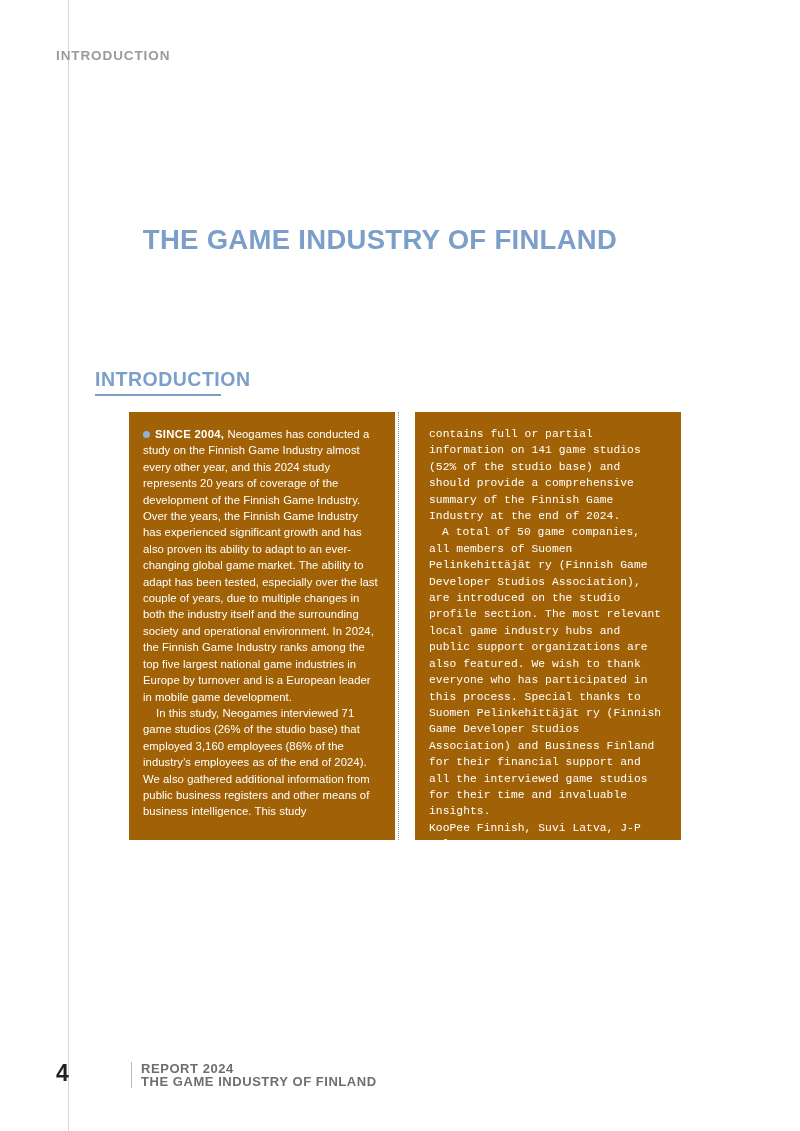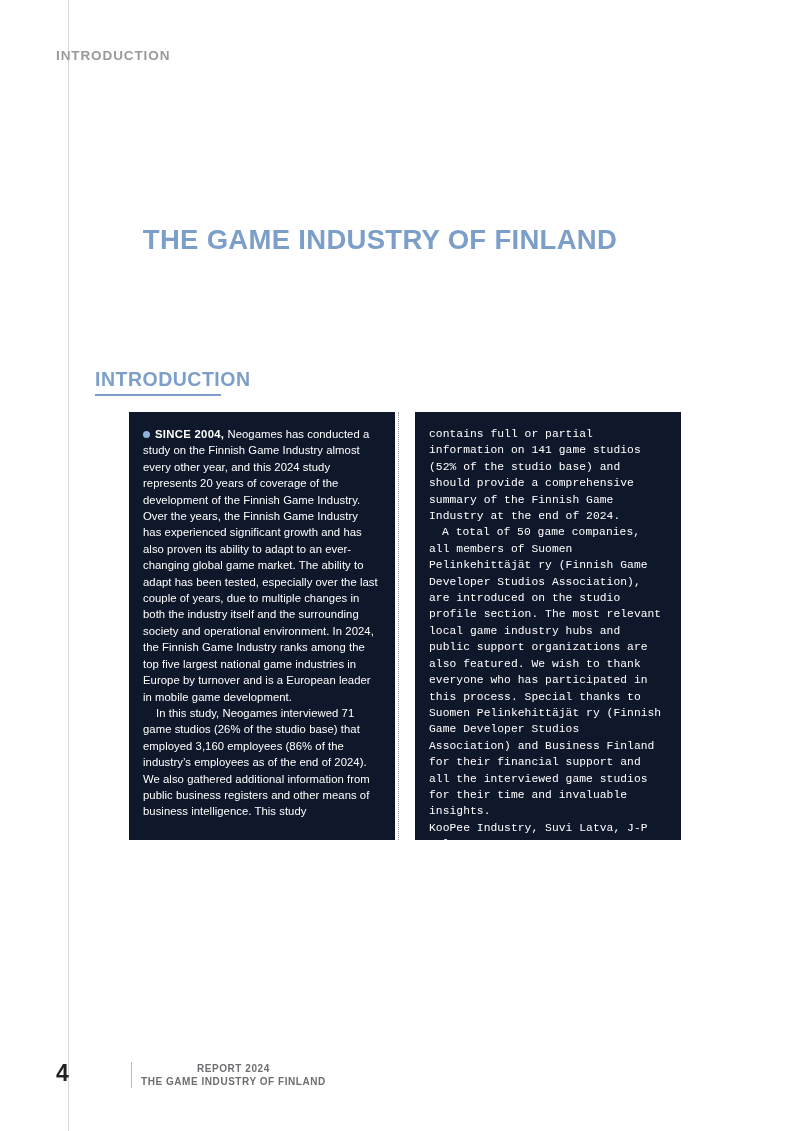--- a/index.html
+++ b/index.html
@@ -86,21 +86,21 @@
   .columns {
     position: absolute;
     left: 129px;
     top: 412px;
     width: 552px;
     display: flex;
     gap: 20px;
   }
   .col {
     width: 266px;
-    background: #0f172a;
+    background: #a16207;
     color: #ffffff;
     box-sizing: border-box;
     padding: 14px 16px 29px 14px;
     font-size: 11.3px;
     line-height: 16.4px;
     letter-spacing: 0.05px;
   }
   .col.left { height: 428px; }
   .col.right { height: 428px; font-family: Liberation Mono, monospace; }
 
@@ -156,27 +156,26 @@
     top: 1062px;
     width: 1px;
     height: 26px;
     background: #b9b9b9;
   }
   .footer-text {
     position: absolute;
     left: 141px;
     top: 1063px;
     font-family: "Liberation Sans Narrow", "Liberation Sans", sans-serif;
-    font-size: 10px;
+    font-size: 13px;
     font-weight: bold;
     letter-spacing: 0.55px;
     line-height: 12.5px;
     color: #6d6e71;
     text-transform: uppercase;
-    text-align: center;
   }
 </style>
 </head>
 <body>
 
 <div class="page">
 
   <div class="left-rule"></div>
 
   <div class="running-header">INTRODUCTION</div>
@@ -191,21 +190,21 @@
   <div class="columns">
 
     <div class="col left">
       <p><span class="bullet"></span><span class="lead">SINCE 2004,</span><span> Neogames has conducted a study on the Finnish Game Industry almost every other year, and this 2024 study represents 20 years of coverage of the development of the Finnish Game Industry. Over the years, the Finnish Game Industry has experienced significant growth and has also proven its ability to adapt to an ever-changing global game market. The ability to adapt has been tested, especially over the last couple of years, due to multiple changes in both the industry itself and the surrounding society and operational environment. In 2024, the Finnish Game Industry ranks among the top five largest national game industries in Europe by turnover and is a European leader in mobile game development.</span></p>
       <p class="indent">In this study, Neogames interviewed 71 game studios (26% of the studio base) that employed 3,160 employees (86% of the industry’s employees as of the end of 2024). We also gathered additional information from public business registers and other means of business intelligence. This study</p>
     </div>
 
     <div class="col right">
       <p>contains full or partial information on 141 game studios (52% of the studio base) and should provide a comprehensive summary of the Finnish Game Industry at the end of 2024.</p>
       <p class="indent">A total of 50 game companies, all members of Suomen Pelinkehittäjät ry (Finnish Game Developer Studios Association), are introduced on the studio profile section. The most relevant local game industry hubs and public support organizations are also featured. We wish to thank everyone who has participated in this process. Special thanks to Suomen Pelinkehittäjät ry (Finnish Game Developer Studios Association) and Business Finland for their financial support and all the interviewed game studios for their time and invaluable insights.</p>
-      <p>KooPee Industry, Suvi Latva, J-P Kaleva,</p>
+      <p>KooPee Finnish, Suvi Latva, J-P Kaleva,</p>
       <p>Elina Tyynelä, Siiri Hiidenvuori and</p>
     </div>
 
   </div>
 
   <div class="col-divider"></div>
 
   <div class="page-number">4</div>
   <div class="footer-rule"></div>
   <div class="footer-text">

